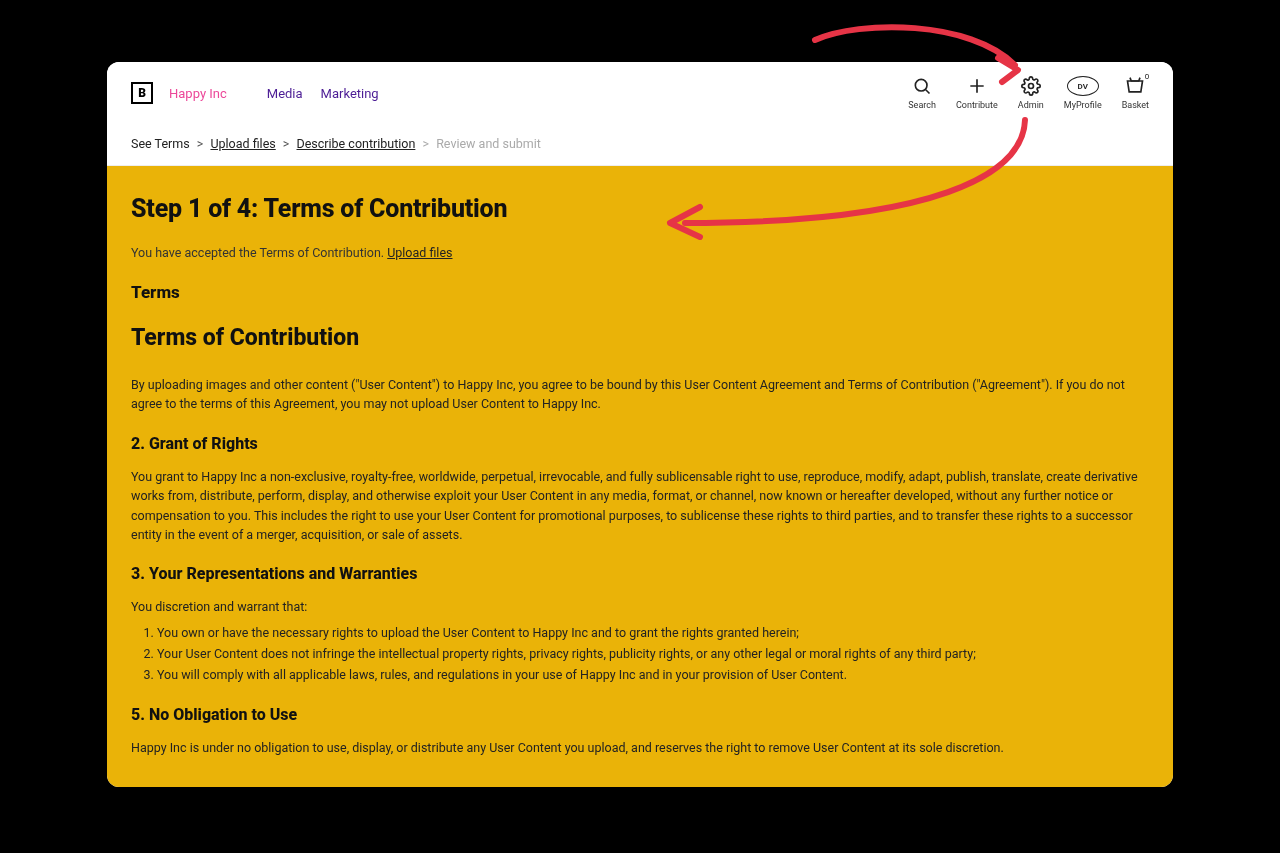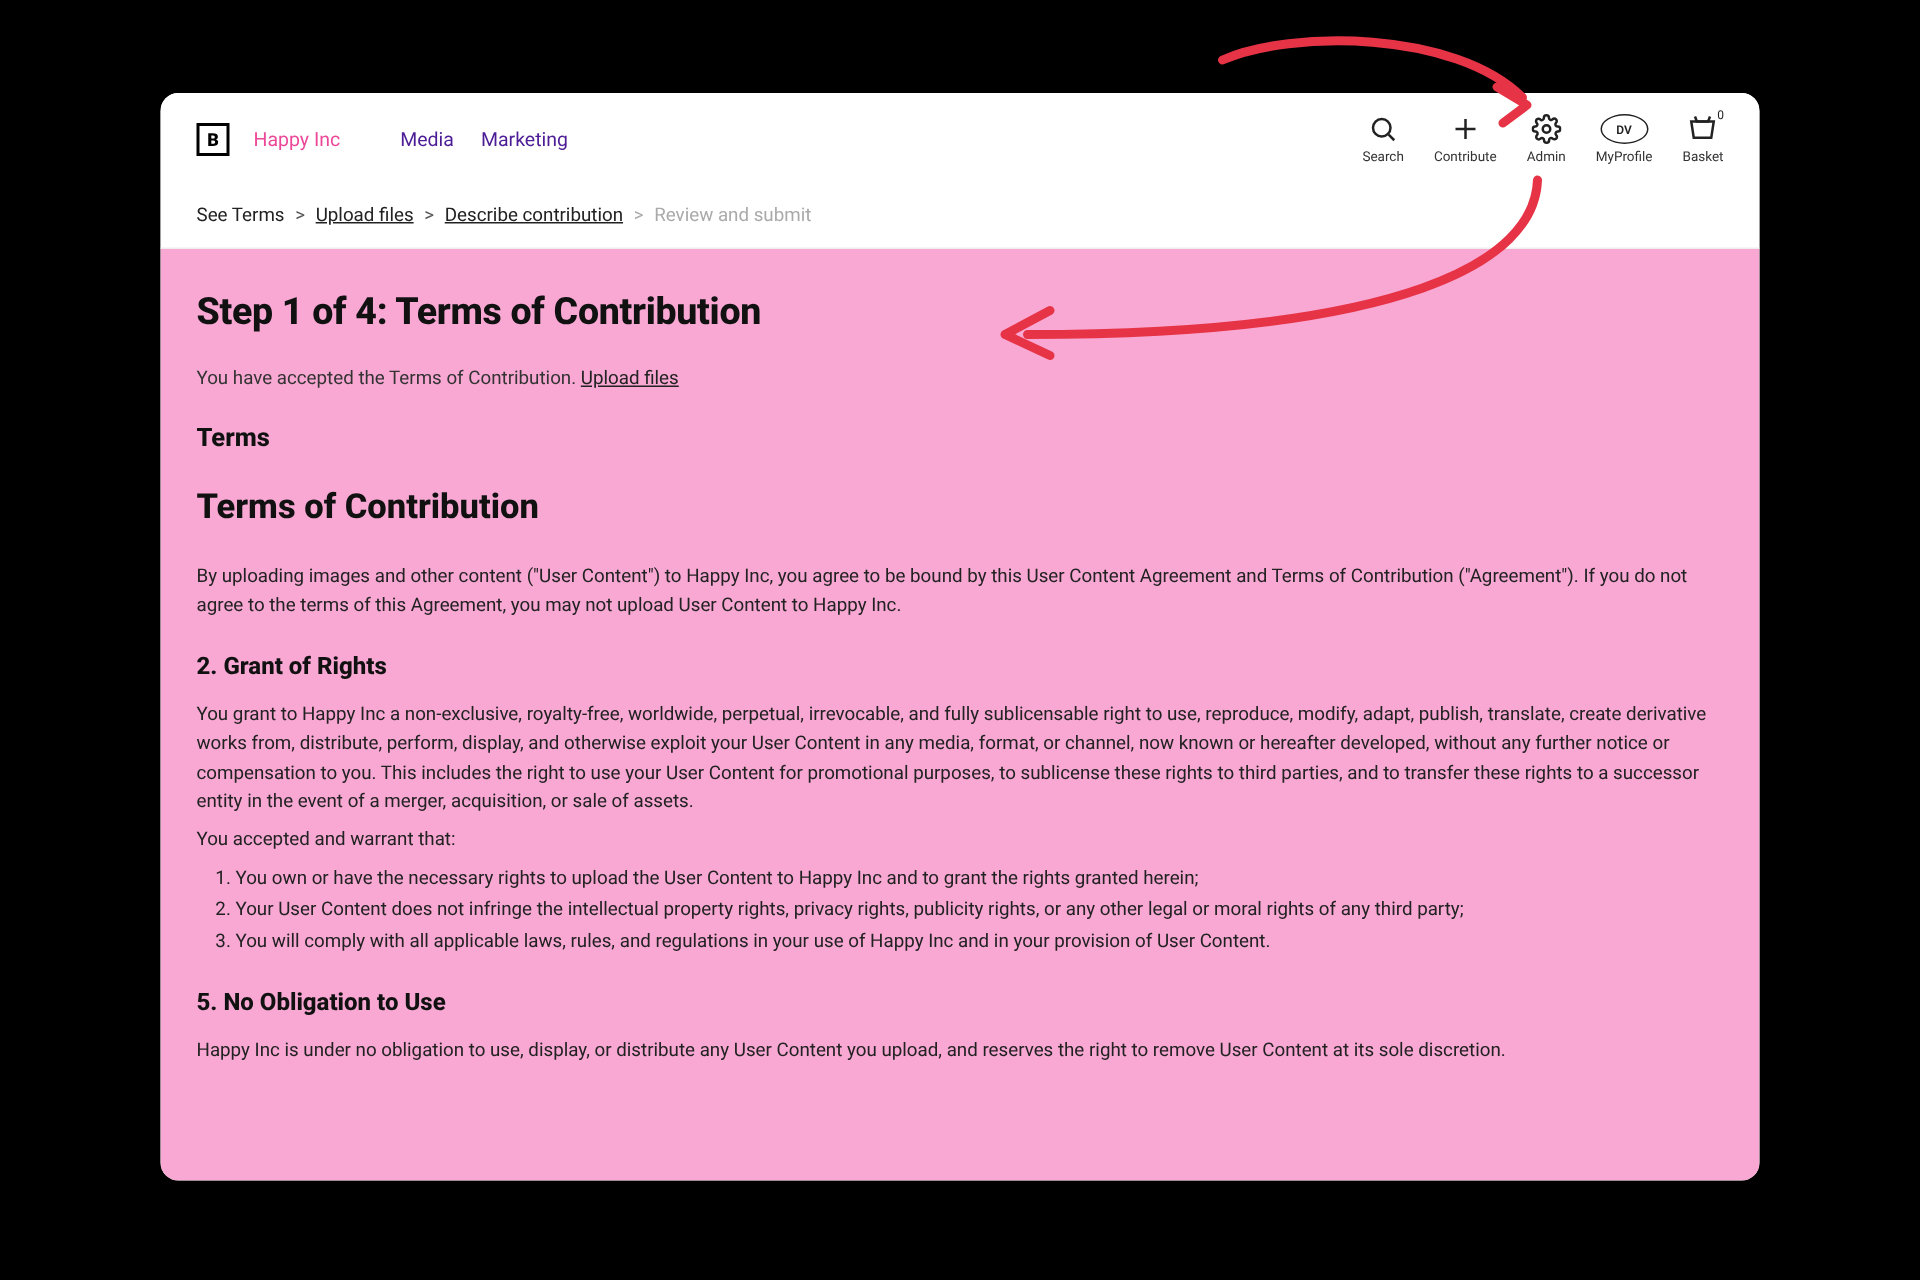--- a/index.html
+++ b/index.html
@@ -121,21 +121,21 @@
   }
   .breadcrumb .link {
     text-decoration: underline;
     color: #222;
   }
   .breadcrumb .muted {
     color: #aaa;
   }
   .content {
     flex: 1;
-    background: #f9a8d4;
+    background: #eab308;
     padding: 28px 24px 24px 24px;
     overflow: hidden;
     color: #111;
   }
   .step-title {
     font-size: 25px;
     font-weight: 800;
     margin-bottom: 22px;
     letter-spacing: -0.2px;
   }
@@ -265,21 +265,22 @@
     </div>
 
     <h2 class="h-terms">Terms</h2>
     <h2 class="h-title">Terms of Contribution</h2>
 
     <p class="para">By uploading images and other content ("User Content") to Happy Inc, you agree to be bound by this User Content Agreement and Terms of Contribution ("Agreement"). If you do not agree to the terms of this Agreement, you may not upload User Content to Happy Inc.</p>
 
     <h3 class="section-h">2. Grant of Rights</h3>
     <p class="para">You grant to Happy Inc a non-exclusive, royalty-free, worldwide, perpetual, irrevocable, and fully sublicensable right to use, reproduce, modify, adapt, publish, translate, create derivative works from, distribute, perform, display, and otherwise exploit your User Content in any media, format, or channel, now known or hereafter developed, without any further notice or compensation to you. This includes the right to use your User Content for promotional purposes, to sublicense these rights to third parties, and to transfer these rights to a successor entity in the event of a merger, acquisition, or sale of assets.</p>
 
-    <p class="para">You accepted and warrant that:</p>
+    <h3 class="section-h">3. Your Representations and Warranties</h3>
+    <p class="para">You discretion and warrant that:</p>
     <ol class="num-list">
       <li>You own or have the necessary rights to upload the User Content to Happy Inc and to grant the rights granted herein;</li>
       <li>Your User Content does not infringe the intellectual property rights, privacy rights, publicity rights, or any other legal or moral rights of any third party;</li>
       <li>You will comply with all applicable laws, rules, and regulations in your use of Happy Inc and in your provision of User Content.</li>
     </ol>
 
     <h3 class="section-h">5. No Obligation to Use</h3>
     <p class="para">Happy Inc is under no obligation to use, display, or distribute any User Content you upload, and reserves the right to remove User Content at its sole discretion.</p>
 
   </div>

